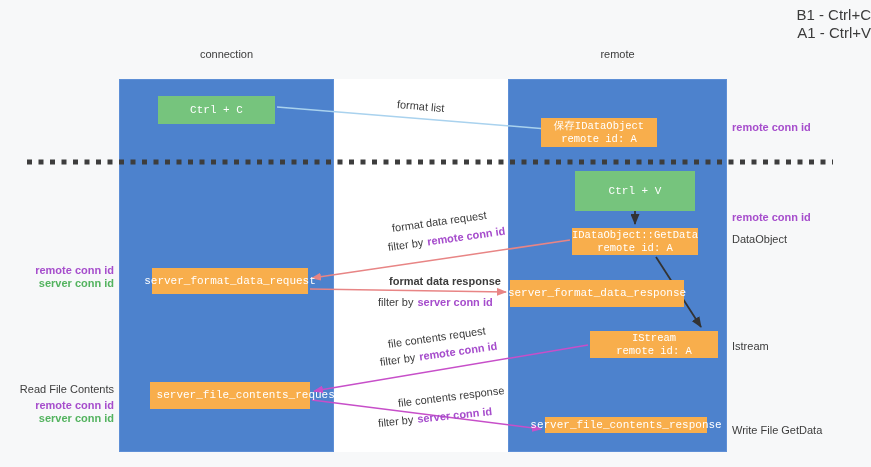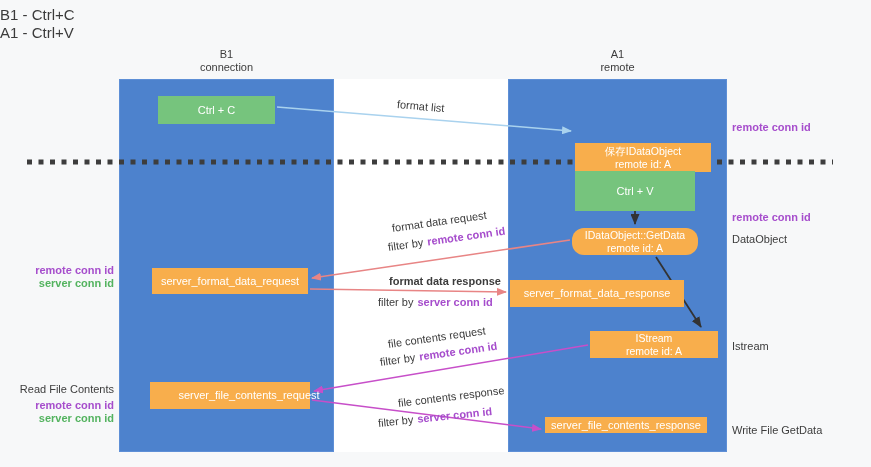--- a/index.html
+++ b/index.html
@@ -7,39 +7,39 @@
   #page {
     position: relative; width: 871px; height: 467px;
     background: #f7f8f9; overflow: hidden; color:#3c3c3c;
   }
   .abs { position:absolute; }
   #canvas-band { left:119px; top:79px; width:608px; height:373px; background:#ffffff; z-index:0; }
   .lane { z-index:1; background:#4d82cd; border:1px solid #5e8fd6; box-sizing:border-box; }
   #lane-left  { left:119px; top:79px; width:215px; height:373px; }
   #lane-right { left:508px; top:79px; width:219px; height:373px; }
 
-  #title { left:0; top:6px; width:871px; text-align:left; font-size:15px; line-height:18px; color:#3b3b3b; z-index:4; }
+  #title { left:0; top:6px; width:871px; text-align:right; font-size:15px; line-height:18px; color:#3b3b3b; z-index:4; }
   .lane-header { top:48px; text-align:center; font-size:11px; line-height:13px; color:#3c3c3c; z-index:4; }
   #lane-header-left  { left:119px; width:215px; }
   #lane-header-right { left:508px; width:219px; }
 
   svg#arrows { position:absolute; left:0; top:0; z-index:2; }
 
   .node {
     z-index:3; display:flex; flex-direction:column; align-items:center; justify-content:center;
-    color:#fff; font-size:11px; line-height:13px; text-align:center; box-sizing:border-box;
+    color:#fff; font-size:11px; line-height:13px; text-align:center; box-sizing:border-box;font-family:Liberation Mono, monospace;
   }
   .node.small { font-size:10.5px; }
   .orange { background:#f8ae4c; }
   .green  { background:#76c47d; }
 
   #node-ctrl-c  { left:158px; top:96px;  width:117px; height:28px; }
   #node-ctrl-v  { left:575px; top:171px; width:120px; height:40px; }
-  #node-save    { left:575px; top:118px; width:136px; height:29px;margin-top:25px; }
-  #node-getdata { left:572px; top:228px; width:126px; height:27px;border-radius:12px; }
+  #node-save    { left:541px; top:118px; width:116px; height:29px; }
+  #node-getdata { left:572px; top:228px; width:126px; height:27px; }
   #node-istream { left:590px; top:331px; width:128px; height:27px; }
   #node-sfdreq  { left:152px; top:268px; width:156px; height:26px; }
   #node-sfdres  { left:510px; top:280px; width:174px; height:27px; }
   #node-sfcreq  { left:150px; top:382px; width:160px; height:27px;padding-left:38px; }
   #node-sfcres  { left:545px; top:417px; width:162px; height:16px; }
 
   .flow-label { font-size:11px; color:#3c3c3c; white-space:nowrap; z-index:4; }
   .rot8 { transform:rotate(-8deg); transform-origin:left center; }
   .rot7 { transform:rotate(-7deg); transform-origin:left center; }
   .rot6 { transform:rotate(-6deg); transform-origin:left center; }
@@ -60,25 +60,23 @@
 
   <div id="lane-left" class="abs lane"></div>
   <div id="lane-right" class="abs lane"></div>
 
   <div id="title" class="abs">
     <div>B1 - Ctrl+C</div>
     <div>A1 - Ctrl+V</div>
   </div>
 
   <div id="lane-header-left" class="abs lane-header">
-    <div>B1</div>
     <div>connection</div>
   </div>
   <div id="lane-header-right" class="abs lane-header">
-    <div>A1</div>
     <div>remote</div>
   </div>
 
   <svg id="arrows" width="871" height="467" viewBox="0 0 871 467">
     <defs>
       <marker id="m-blue" markerWidth="10" markerHeight="8" refX="9" refY="4" orient="auto" markerUnits="userSpaceOnUse">
         <path d="M0,0 L10,4 L0,8 z" fill="#a9d2ee"></path>
       </marker>
       <marker id="m-black" markerWidth="11" markerHeight="9" refX="10" refY="4.5" orient="auto" markerUnits="userSpaceOnUse">
         <path d="M0,0 L11,4.5 L0,9 z" fill="#333333"></path>

